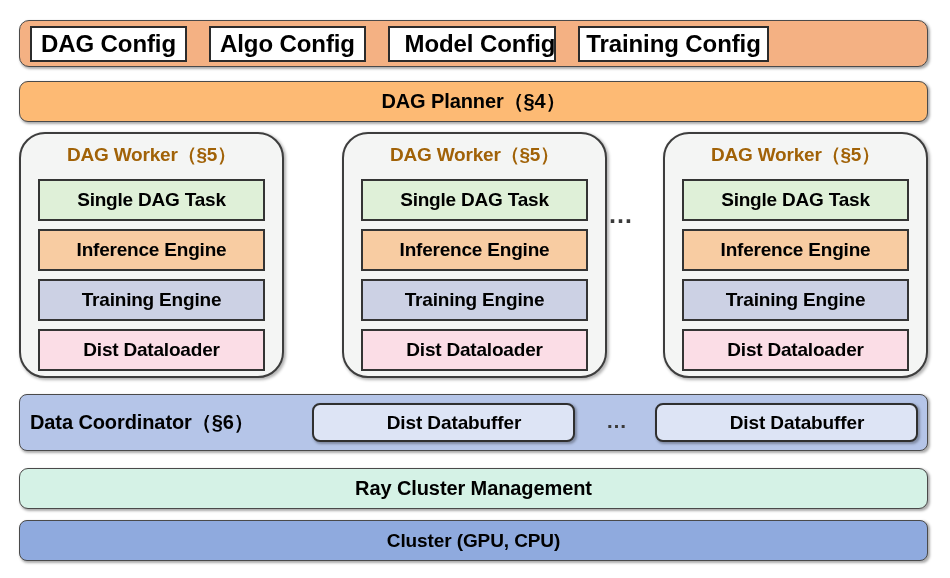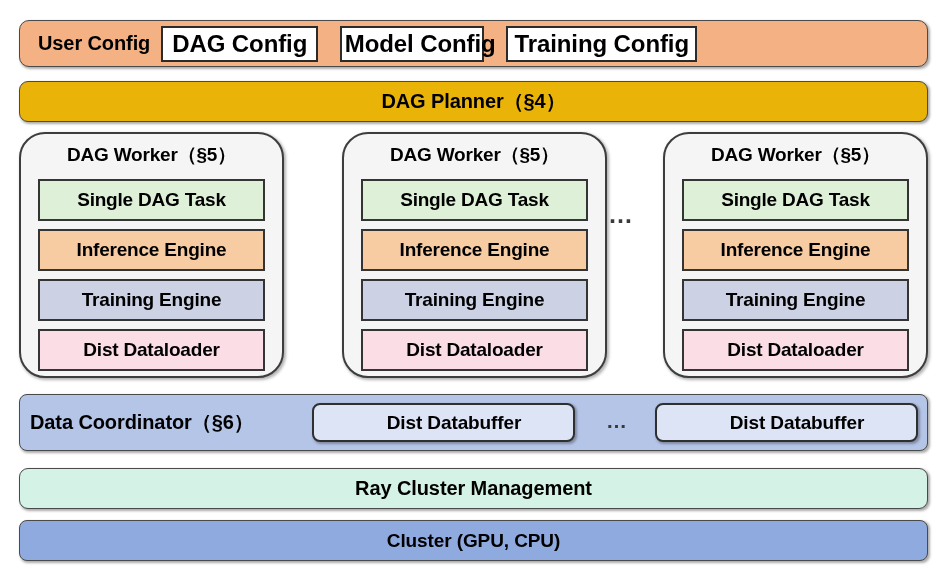--- a/index.html
+++ b/index.html
@@ -66,30 +66,30 @@
     font-size: 24px;
     font-weight: bold;
     color: #000;
     margin-right: 22px;
     white-space: nowrap;
     letter-spacing: -0.1px;
   }
   .config-chip:last-child { margin-right: 4px; }
   .chip-w1 { width: 157px; }
   .chip-w2 { width: 157px; }
-  .chip-w3 { width: 144px; padding-left: 16px; }
+  .chip-w3 { width: 168px; padding-left: 16px; }
   .chip-w4 { width: 191px; }
 
   
   #planner-row {
     left: 19px;
     top: 81px;
     width: 909px;
     height: 41px;
-    background: #eab308;
+    background: #fdba74;
   }
   #planner-row .band-label { font-size: 20px; }
 
   
   .worker {
     position: absolute;
     box-sizing: border-box;
     top: 132px;
     width: 265px;
     height: 246px;
@@ -103,21 +103,21 @@
   #worker-3 { left: 663px; }
 
   .worker-title {
     position: absolute;
     top: 8px;
     left: 0;
     width: 100%;
     text-align: center;
     font-size: 19px;
     font-weight: bold;
-    color: #000000;
+    color: #a16207;
     letter-spacing: -0.2px;
   }
   .worker-items {
     position: absolute;
     top: 45px;
     left: 17px;
     right: 17px;
   }
   .worker-item {
     box-sizing: border-box;
@@ -214,22 +214,22 @@
     border-radius: 8px;
   }
   #cluster-row .band-label { font-size: 19px; }
 </style>
 </head>
 <body>
 
 <div id="diagram">
 
   <div class="band" id="config-row">
-    <span class="band-label">User Config</span>
     <div class="config-chip chip-w1">DAG Config</div>
+    <div class="config-chip chip-w2">Algo Config</div>
     <div class="config-chip chip-w3">Model Config</div>
     <div class="config-chip chip-w4">Training Config</div>
   </div>
 
   <div class="band centered" id="planner-row">
     <span class="band-label">DAG  Planner（§4）</span>
   </div>
 
   <div class="worker" id="worker-1">
     <div class="worker-title">DAG Worker（§5）</div>

